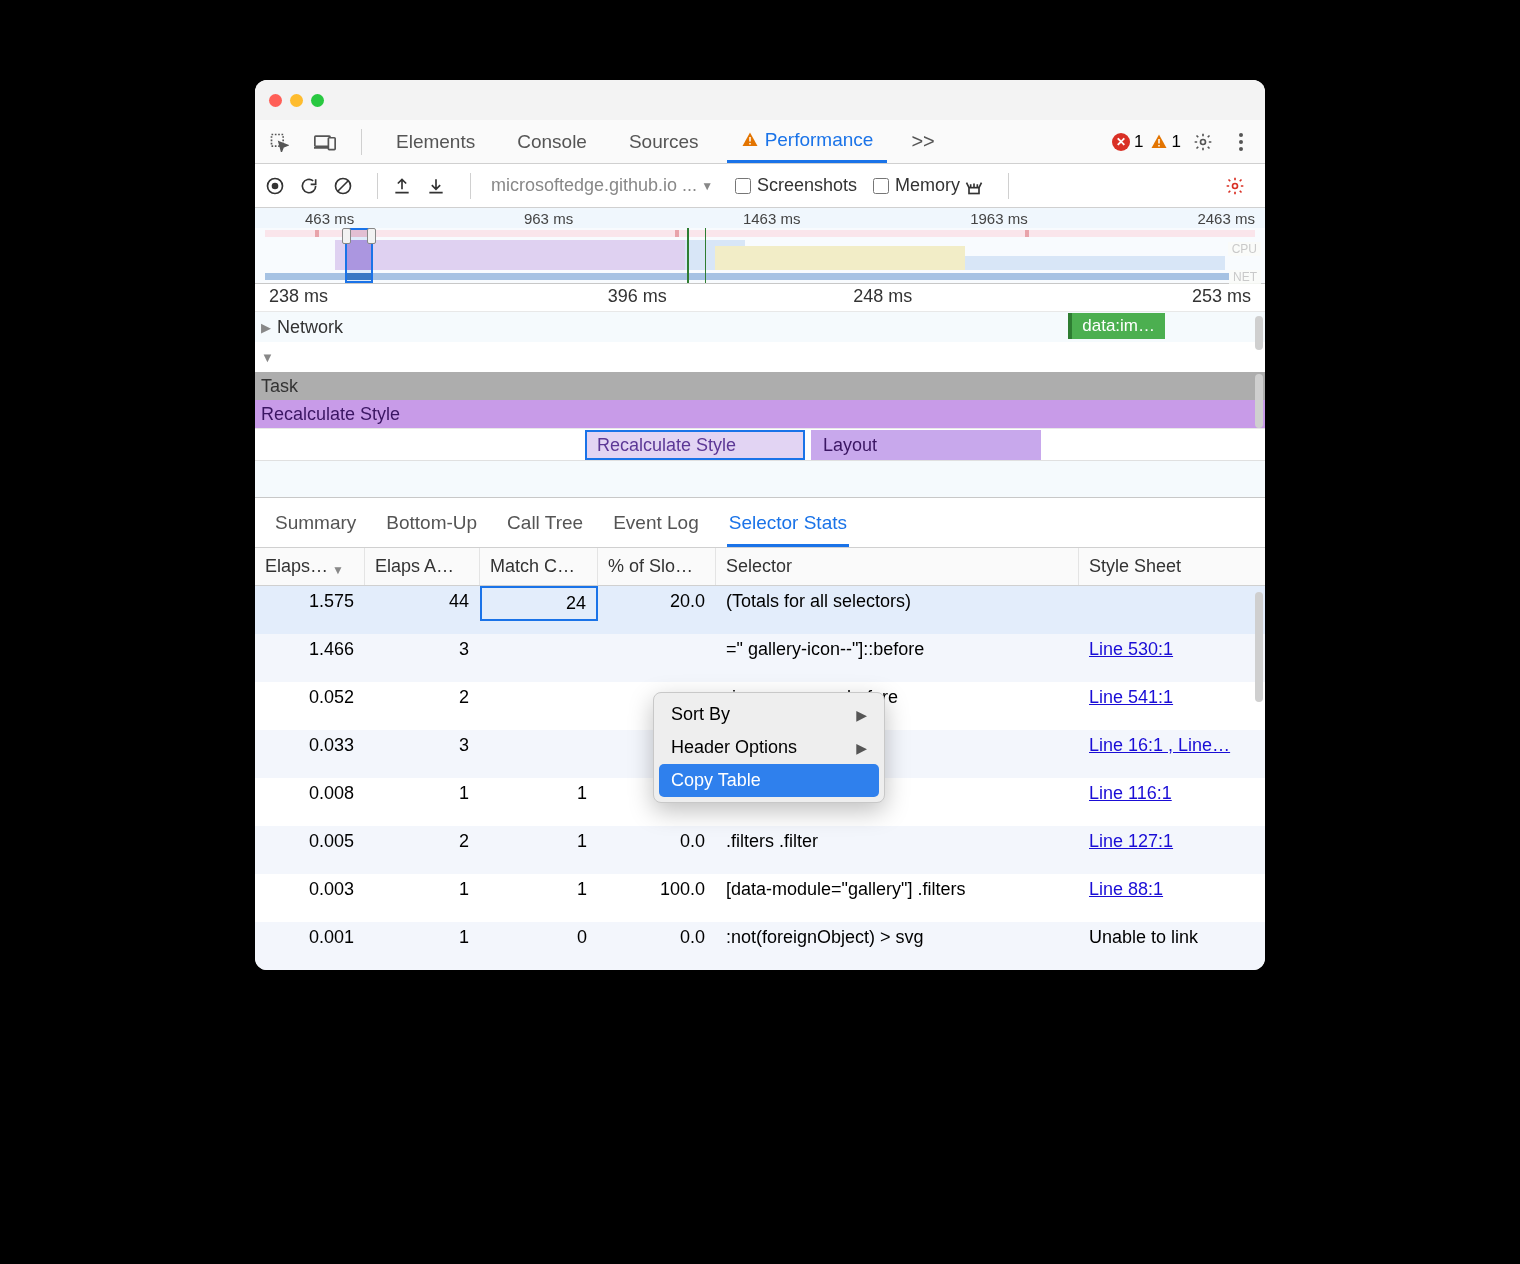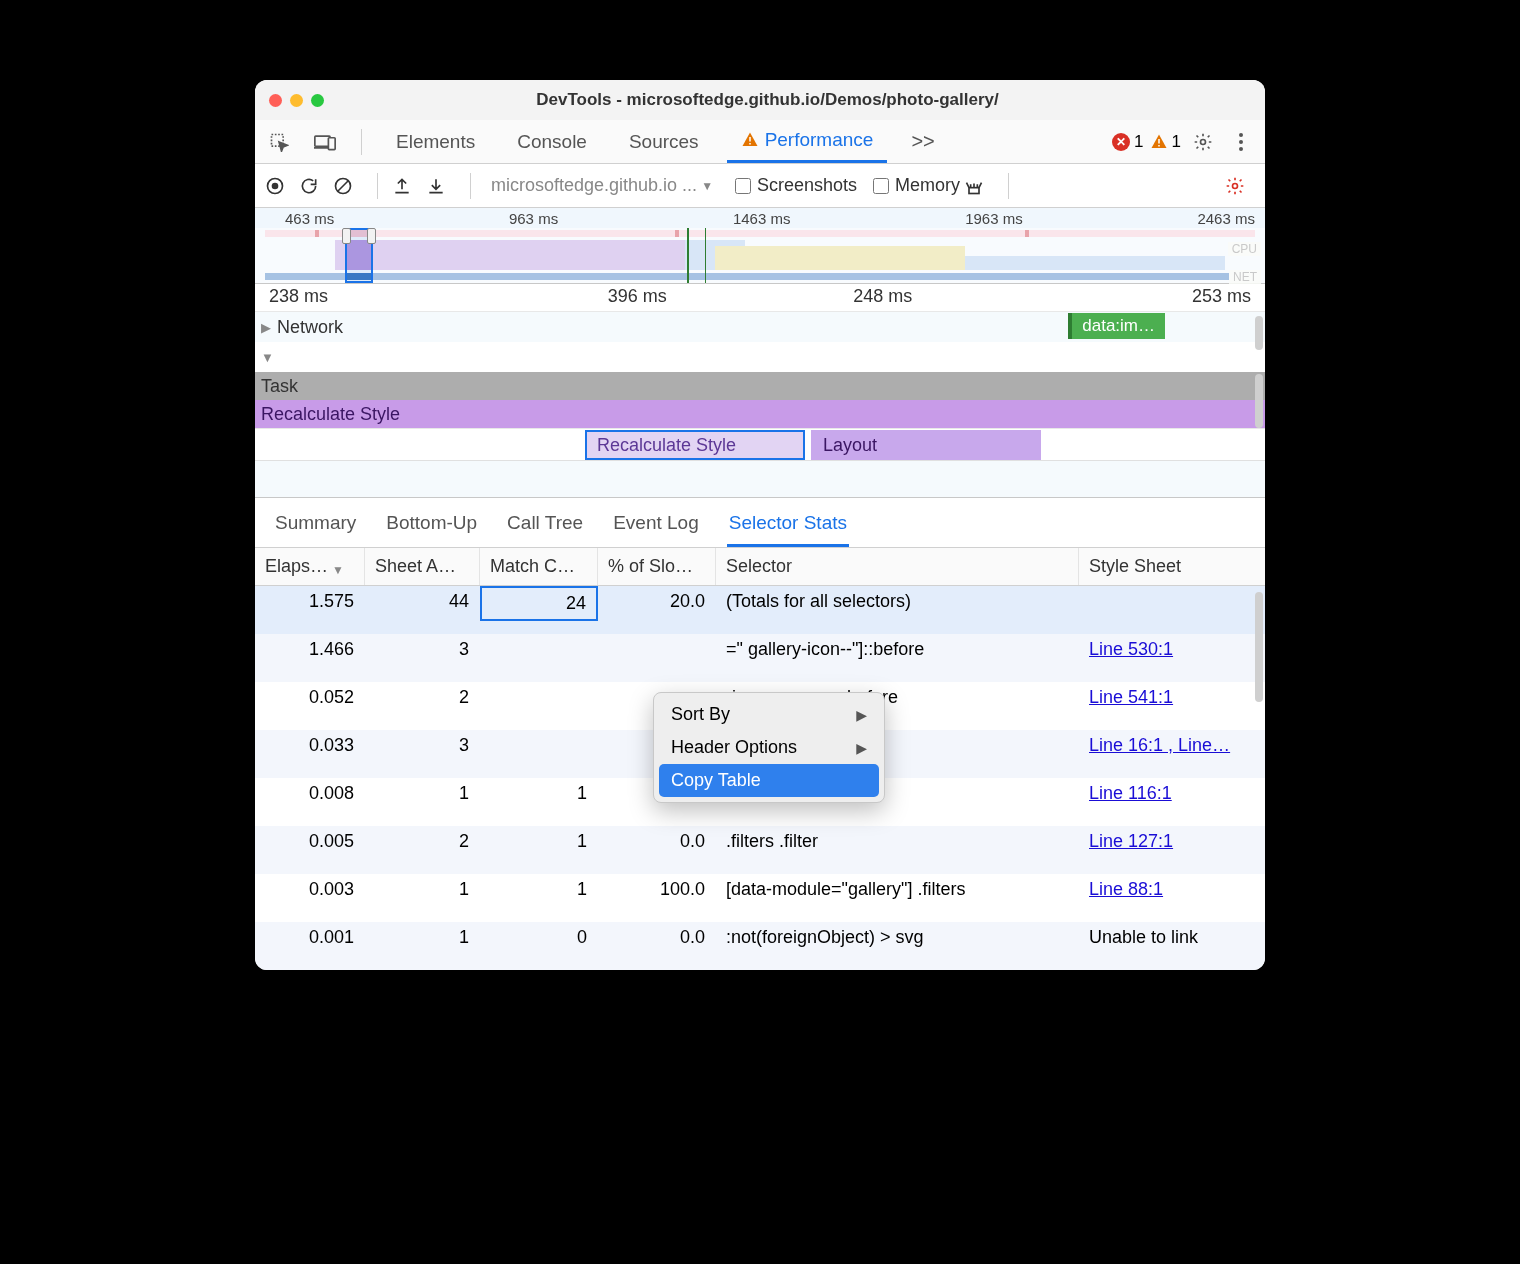--- a/index.html
+++ b/index.html
@@ -207,21 +207,20 @@
 <body>
 
 <div class="window">
 
   <div class="titlebar">
     <div class="traffic-lights">
       <div class="traffic-light tl-close"></div>
       <div class="traffic-light tl-min"></div>
       <div class="traffic-light tl-max"></div>
     </div>
-    <div class="title">DevTools - microsoftedge.github.io/Demos/photo-gallery/</div>
   </div>
 
   <div class="main-tabs">
     <div class="icon-btn">
       <svg width="20" height="20" viewBox="0 0 24 24" fill="none" stroke="#555" stroke-width="2">
           <rect x="3" y="3" width="14" height="14" stroke-dasharray="2 2"></rect>
           <path d="M12 12 L22 16 L17 18 L15 23 Z" fill="#555"></path>
         </svg>
     </div>
     <div class="icon-btn">
@@ -330,21 +329,21 @@
     <div class="ico gear-right">
       <svg width="20" height="20" viewBox="0 0 24 24" fill="none" stroke="#d93025" stroke-width="2">
           <circle cx="12" cy="12" r="3"></circle>
           <path d="M12 2v3M12 19v3M4.2 4.2l2.1 2.1M17.7 17.7l2.1 2.1M2 12h3M19 12h3M4.2 19.8l2.1-2.1M17.7 6.3l2.1-2.1"></path>
         </svg>
     </div>
   </div>
 
   <div class="overview">
     <div class="overview-ticks">
-      <span style="margin-left:20px;">463 ms</span>
+      <span style="margin-left:40px;">463 ms</span>
       <span>963 ms</span>
       <span>1463 ms</span>
       <span>1963 ms</span>
       <span style="text-align:right;">2463 ms</span>
     </div>
     <div class="overview-body">
       <div class="ov-bar-pink"></div>
       <div class="ov-brk" style="left:60px;"></div>
       <div class="ov-brk" style="left:420px;"></div>
       <div class="ov-brk" style="left:770px;"></div>
@@ -400,21 +399,21 @@
     <div>Event Log</div>
     <div class="active">Selector Stats</div>
   </div>
 
   <div class="tbl" style="position:relative;">
     <div class="thead">
       <div class="th c-elapsed">
           <span>Elaps…</span>
           <span class="sort">▼</span>
         </div>
-      <div class="th c-matcha">Sheet A…</div>
+      <div class="th c-matcha">Elaps A…</div>
       <div class="th c-matchc">Match C…</div>
       <div class="th c-slow">% of Slo…</div>
       <div class="th c-selector">Selector</div>
       <div class="th c-sheet" style="border-right:none;">Style Sheet</div>
     </div>
     <div class="tbody">
       <div class="tr sel">
         <div class="td c-elapsed num">1.575</div>
         <div class="td c-matcha num">44</div>
         <div class="td c-matchc num cell-sel-focus">24</div>

